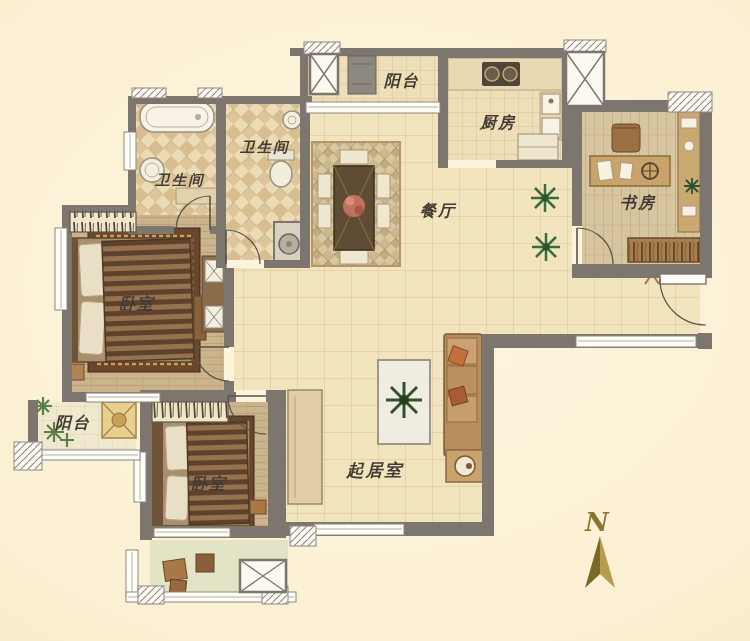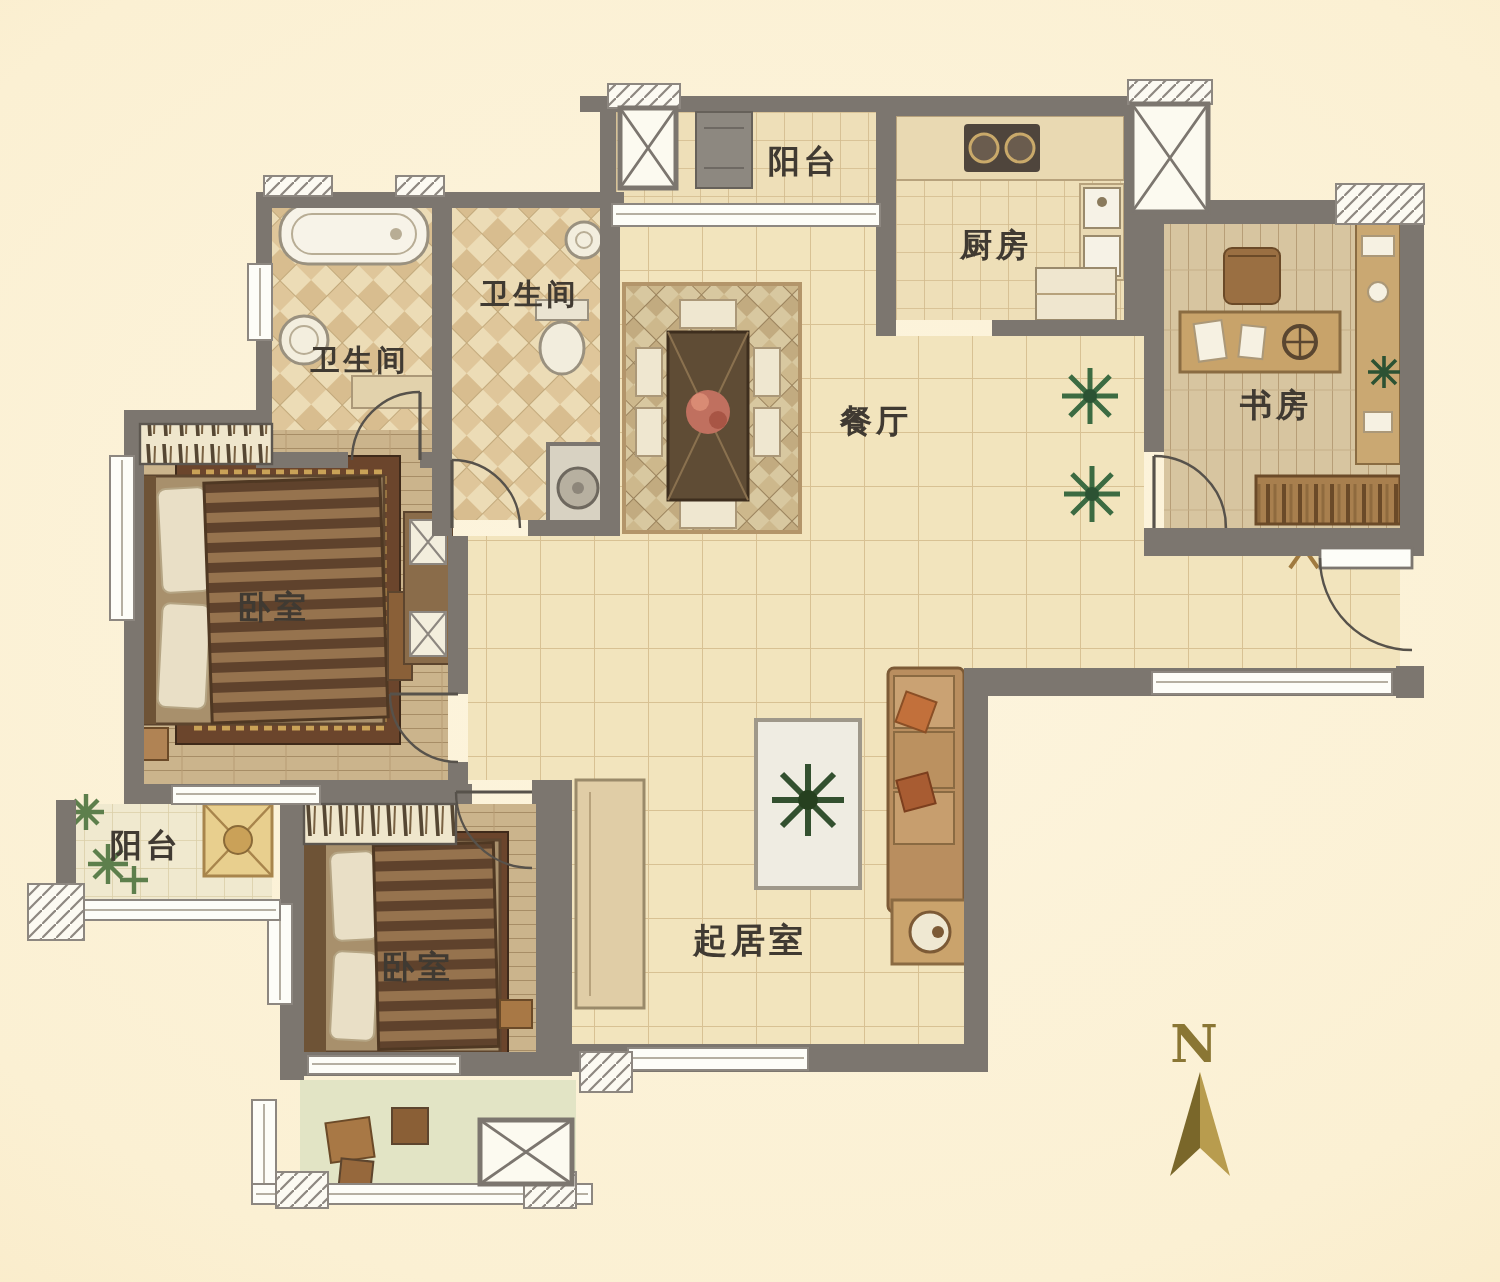--- a/index.html
+++ b/index.html
@@ -3,20 +3,21 @@
 <meta charset="utf-8">
 <style>
   html,body{margin:0;padding:0;}
   body{
     width:750px;height:641px;overflow:hidden;
     font-family:"DejaVu Sans", sans-serif;
   }
   .stage{
     position:relative;width:750px;height:641px;
     background:radial-gradient(120% 105% at 50% 45%, #fdf5df 0%, #fbf0d3 55%, #f7e3b8 100%);
+    font-style:italic;
   }
   .stage svg{position:absolute;left:0;top:0;}
   text.room-label{
     font-family:"DejaVu Sans", sans-serif;
     font-weight:700;fill:#403a32;letter-spacing:2px;
   }
   text.compass-n{
     font-family:"DejaVu Serif", serif;
     font-weight:700;fill:#8a7634;
   }

